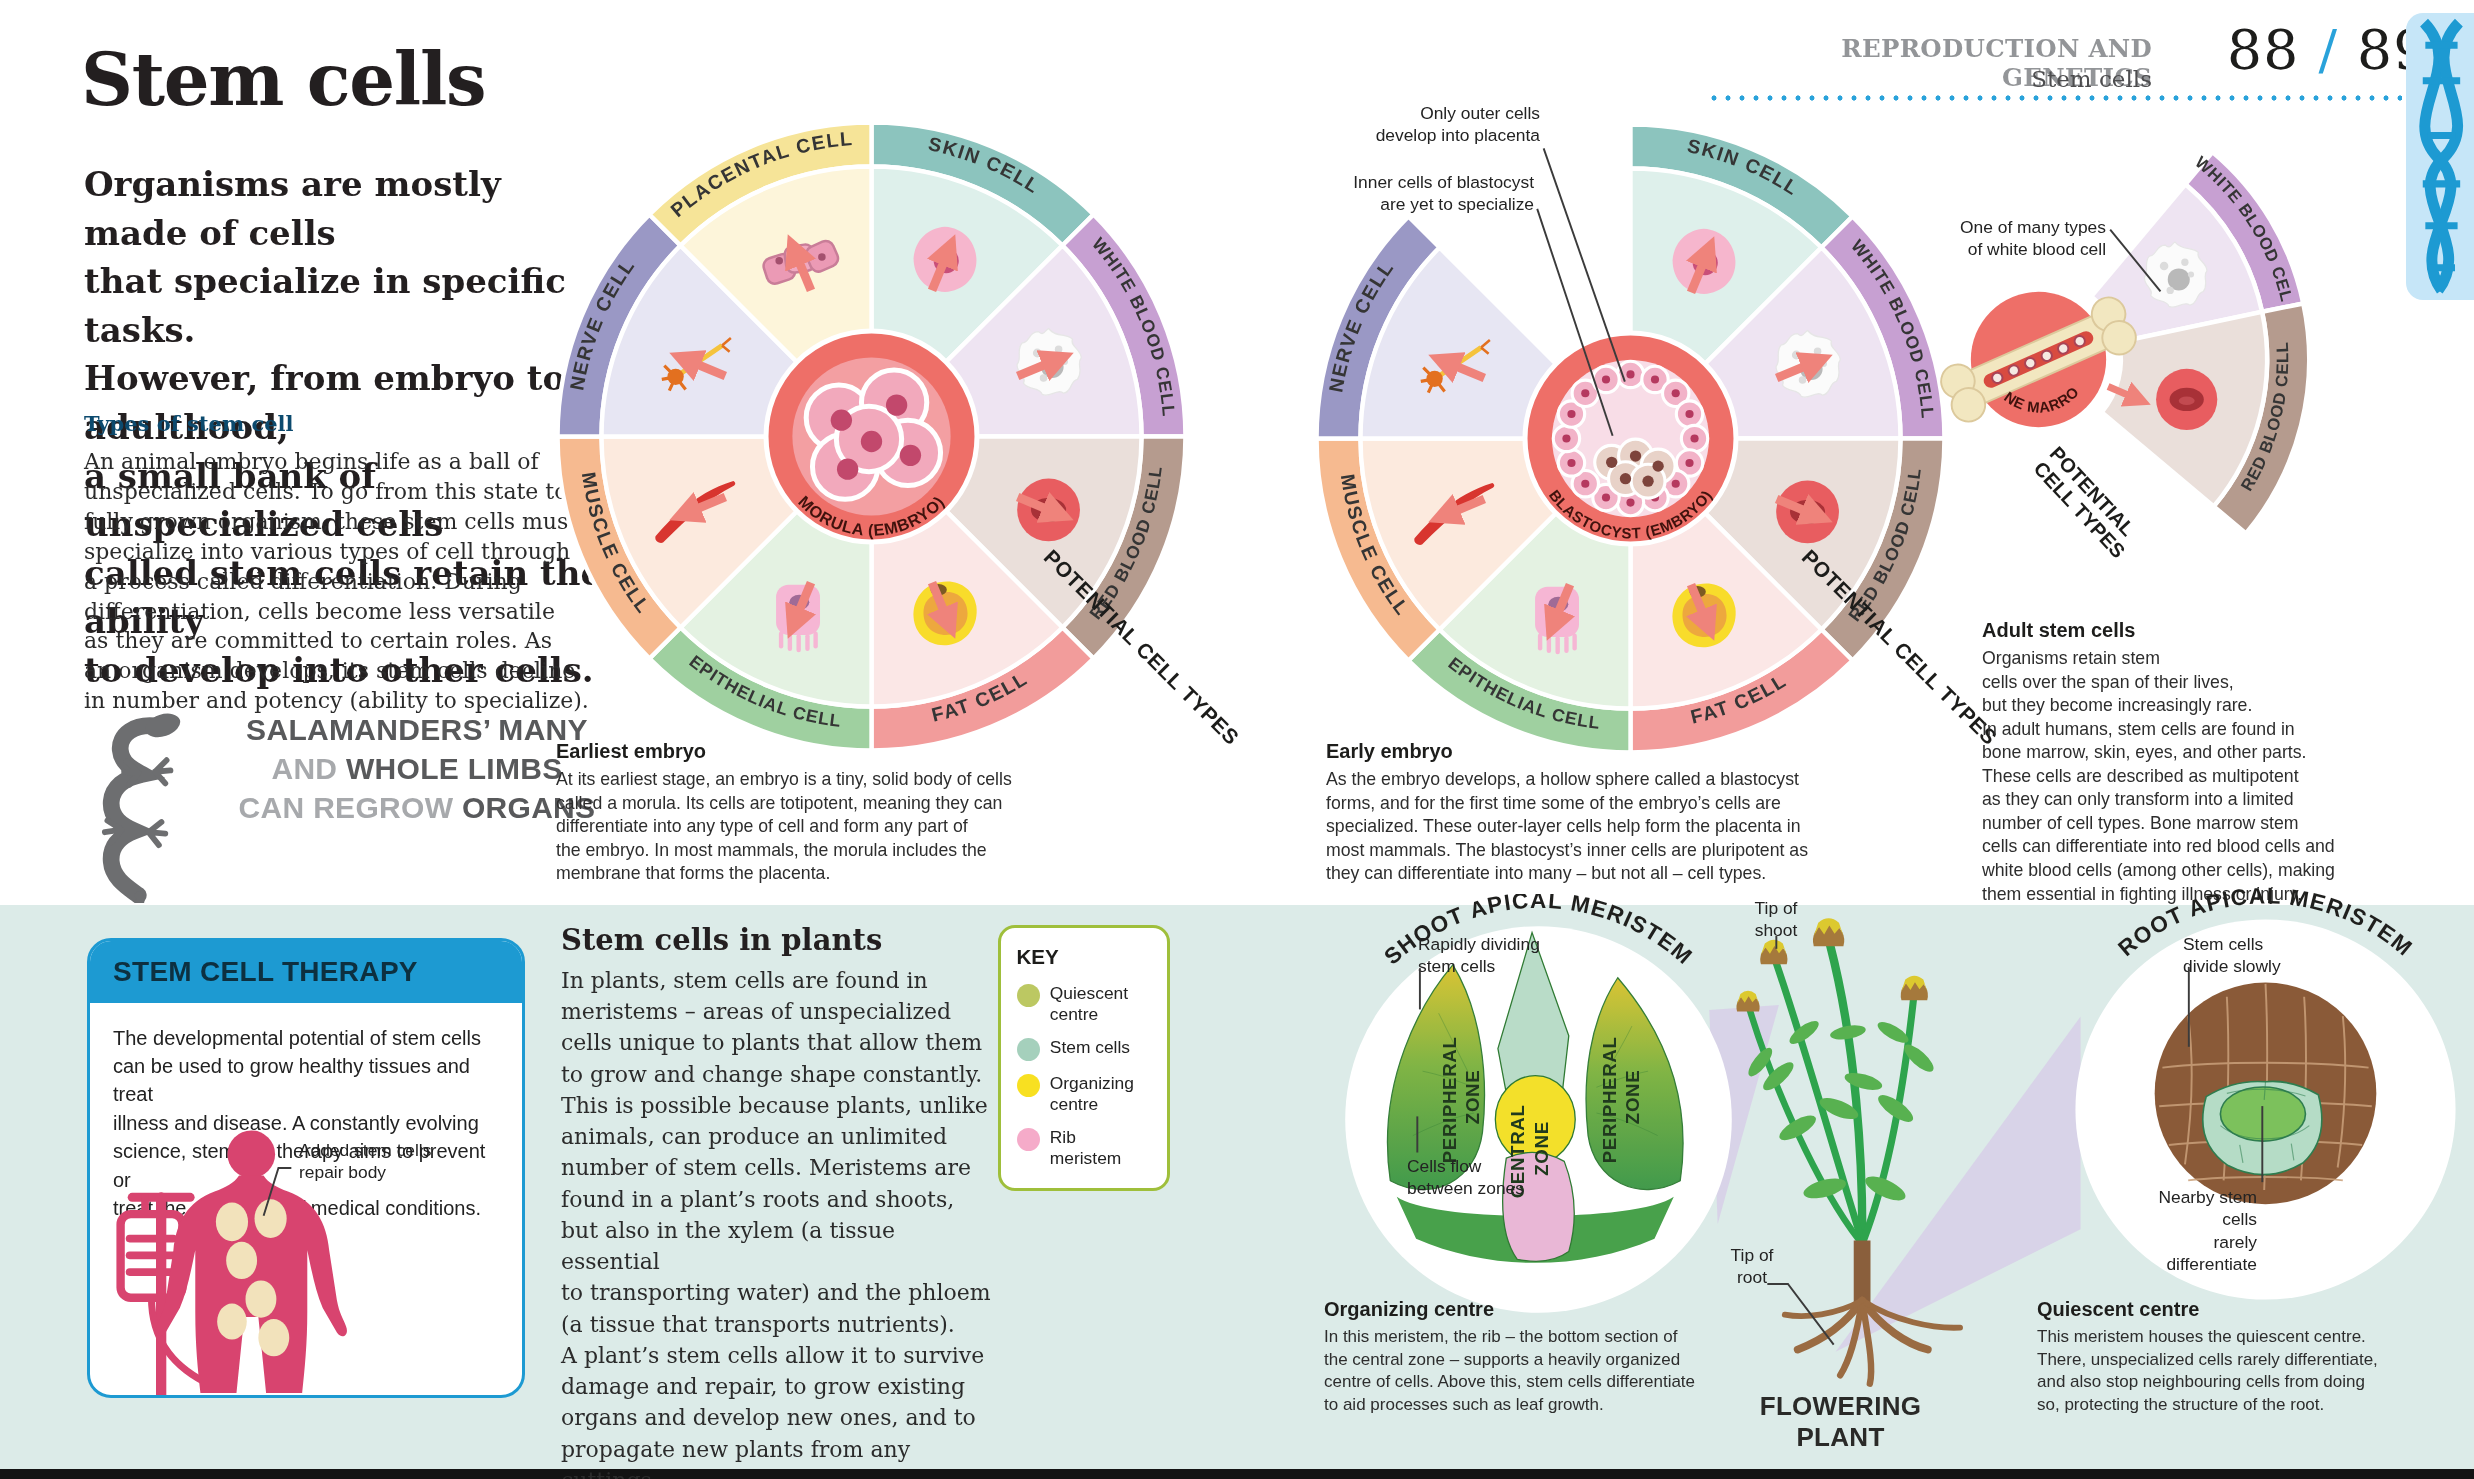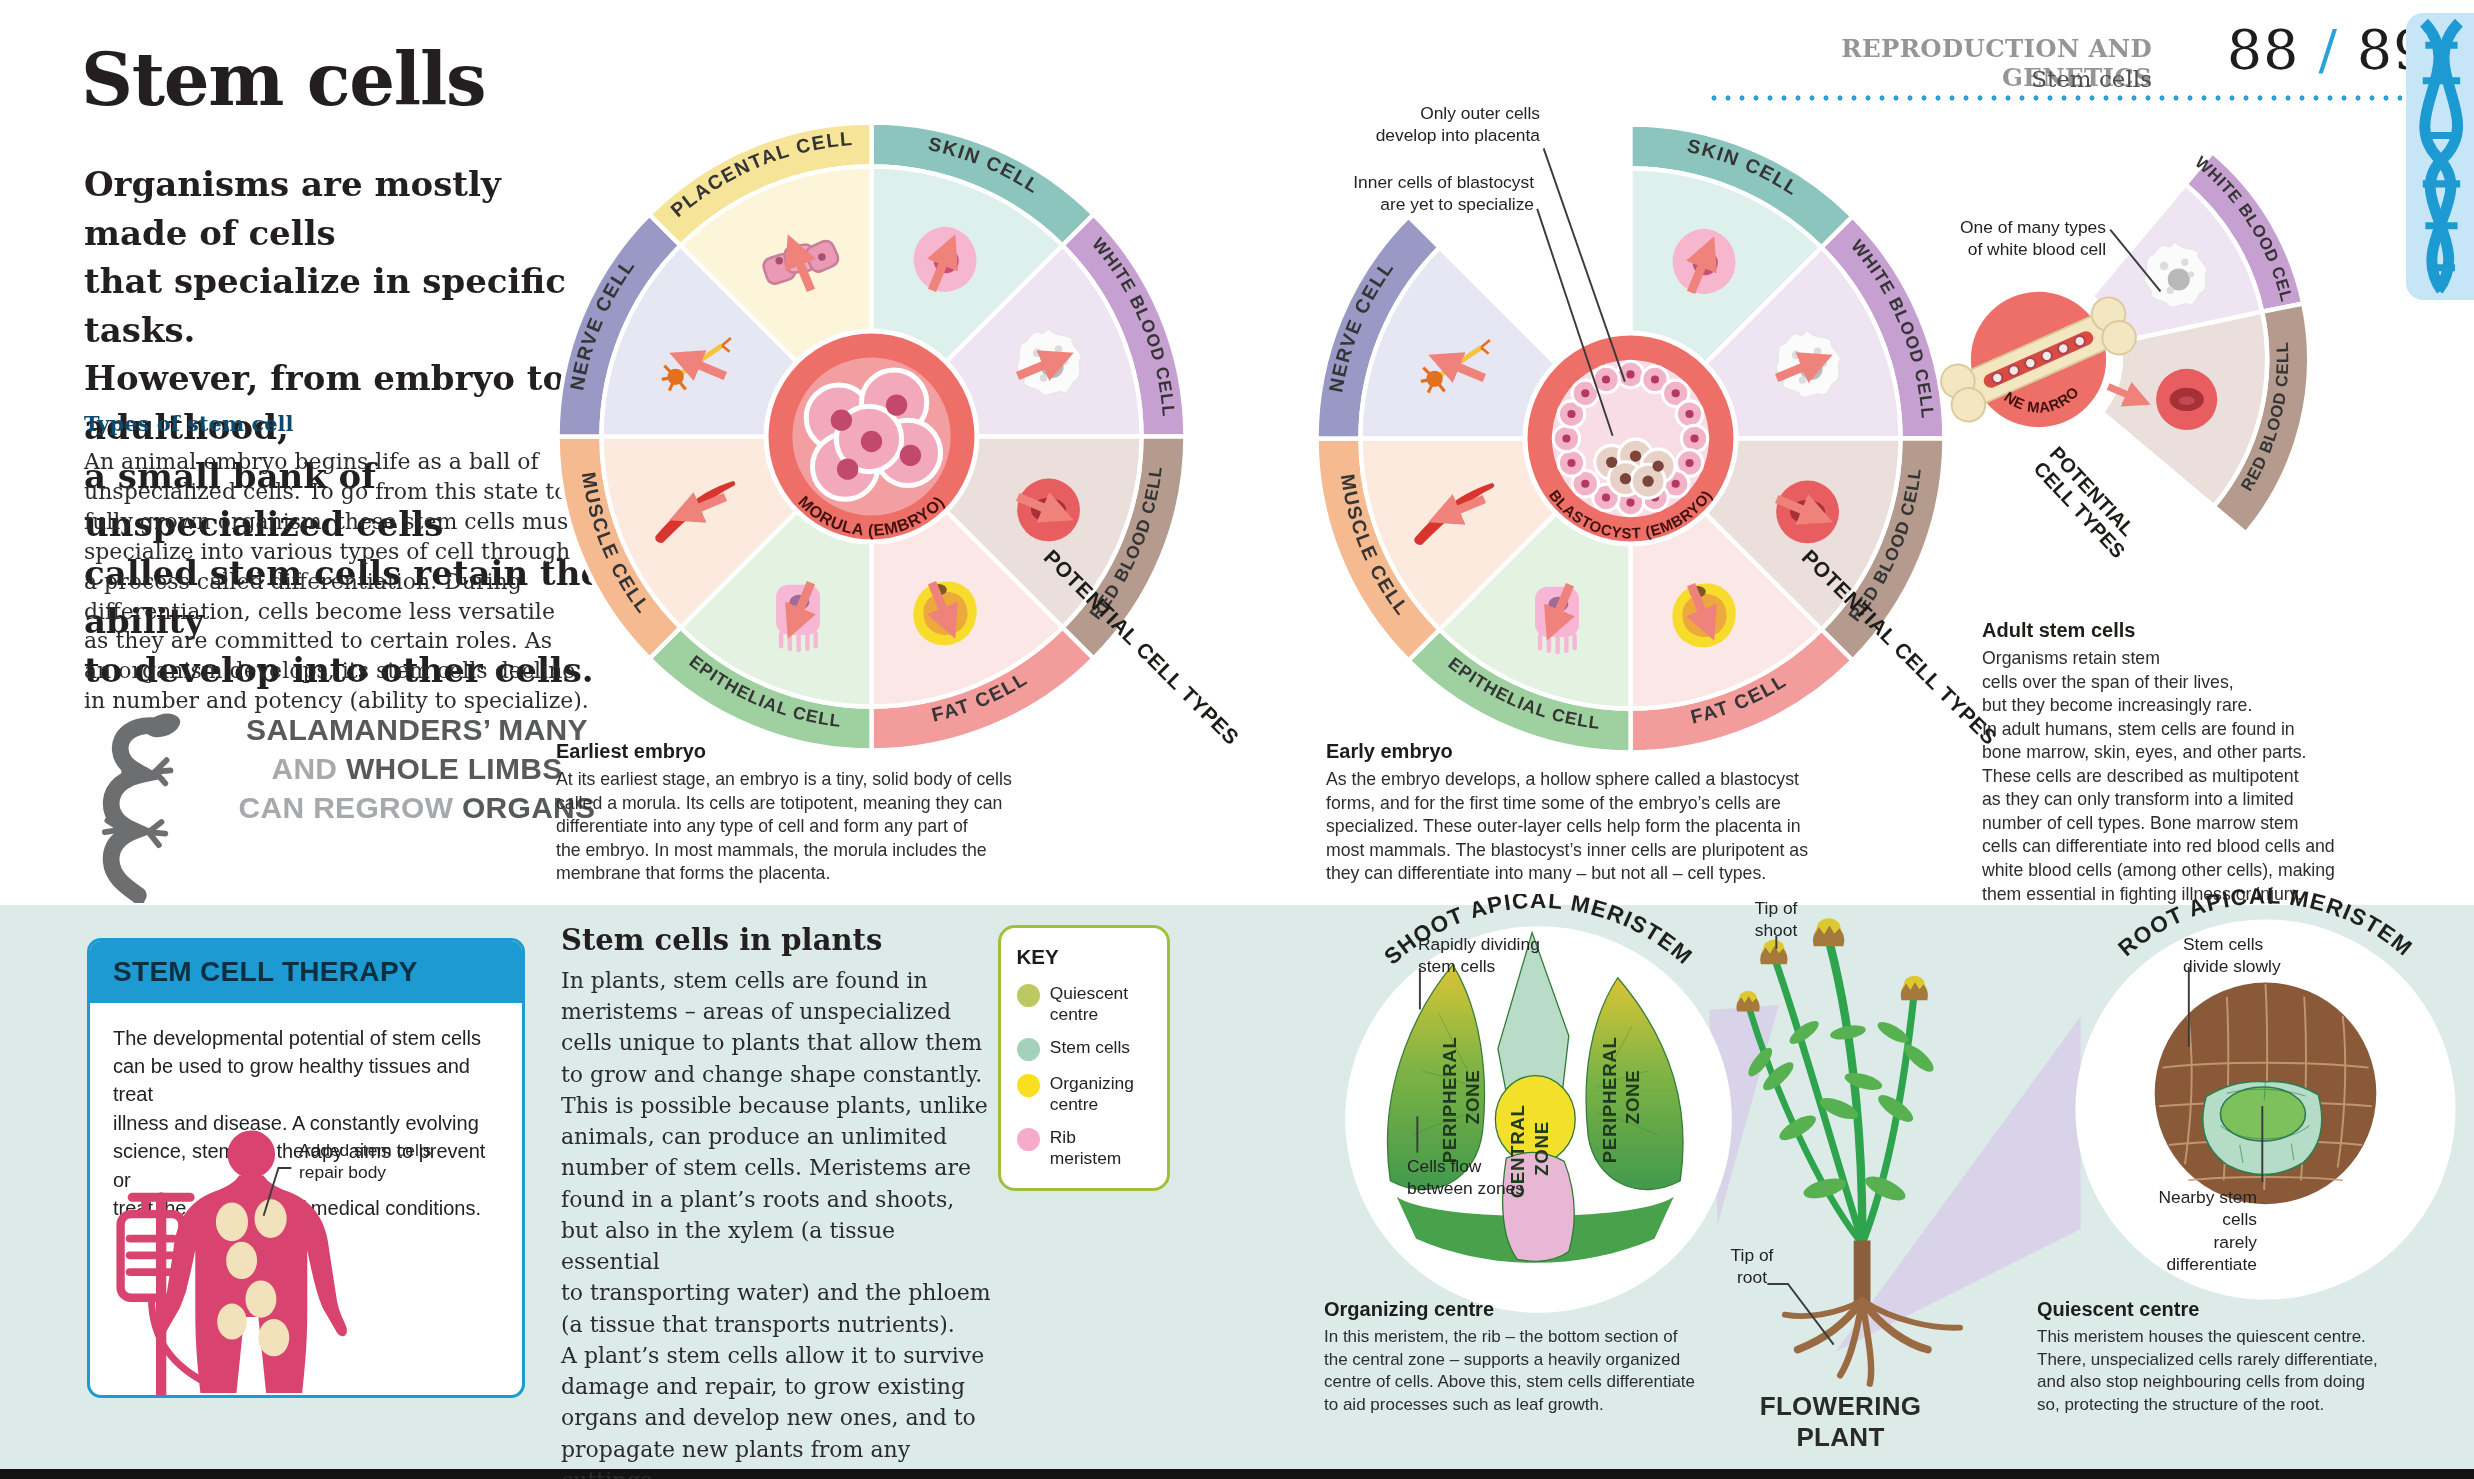--- a/index.html
+++ b/index.html
@@ -455,21 +455,21 @@
 cells can differentiate into red blood cells and
 white blood cells (among other cells), making
 them essential in fighting illness or injury.</p>
   </div>
 
   <svg class="abs" style="left:0;top:905px;" width="2475" height="564" viewBox="0 1405 3840 875">
     <polygon points="2652,1568 2665,1900 2760,1560" fill="#d7cde7" opacity=".8"></polygon>
     <polygon points="2848,2098 3228,1578 3228,1908" fill="#d7cde7" opacity=".8"></polygon>
   </svg>
 
-  <div class="abs therapy-box" style="left:87px;top:938px;width:432px;height:454px;">
+  <div class="abs therapy-box" style="left:87px;top:938px;width:432px;height:454px;border-radius:24px;">
     <div class="therapy-hd">STEM CELL THERAPY</div>
     <div class="therapy-bd pre">The developmental potential of stem cells
 can be used to grow healthy tissues and treat
 illness and disease. A constantly evolving
 science, stem cell therapy aims to prevent or
 treat the symptoms of medical conditions.</div>
     <svg class="abs" style="left:9.7px;top:68px;" width="412" height="387" viewBox="0 0 640 600">
       <g stroke="#d8446f" fill="none" stroke-linecap="round">
         <line x1="95" y1="292" x2="95" y2="600" stroke-width="16"></line>
         <line x1="50" y1="292" x2="140" y2="292" stroke-width="14"></line>

